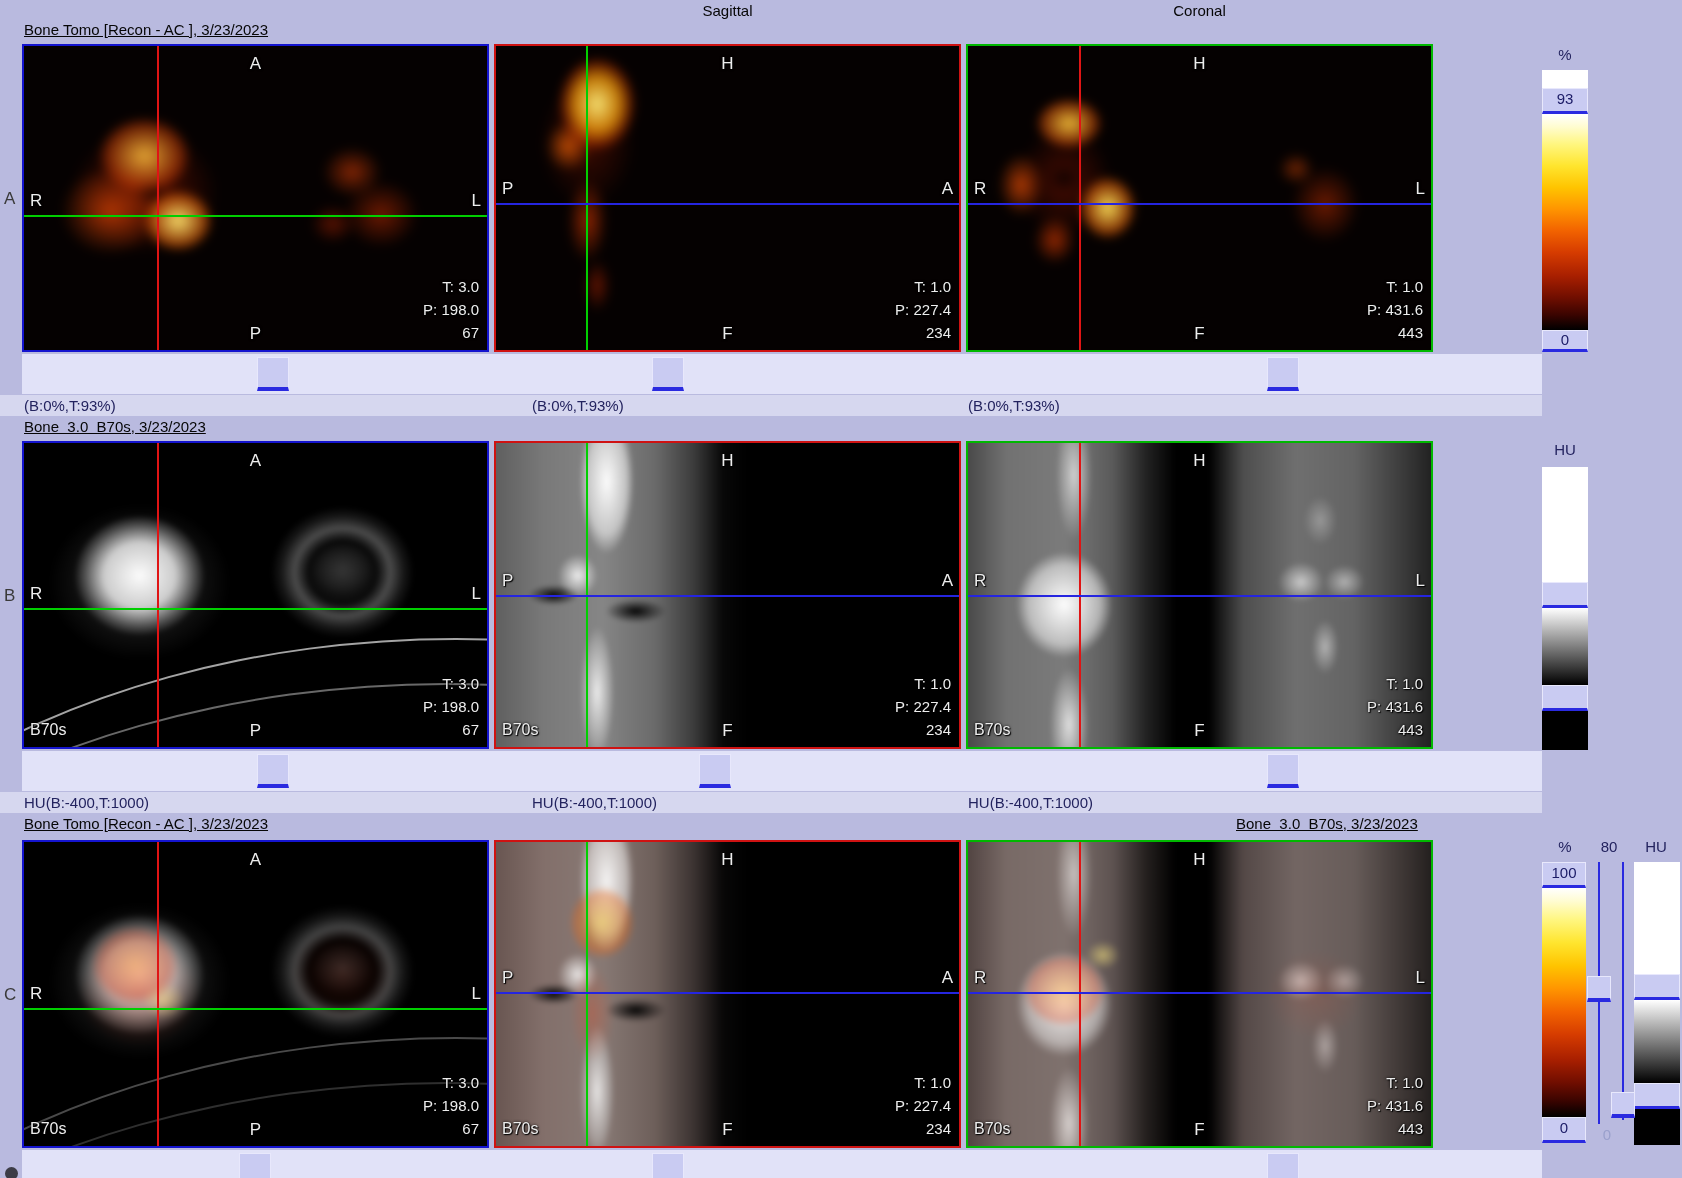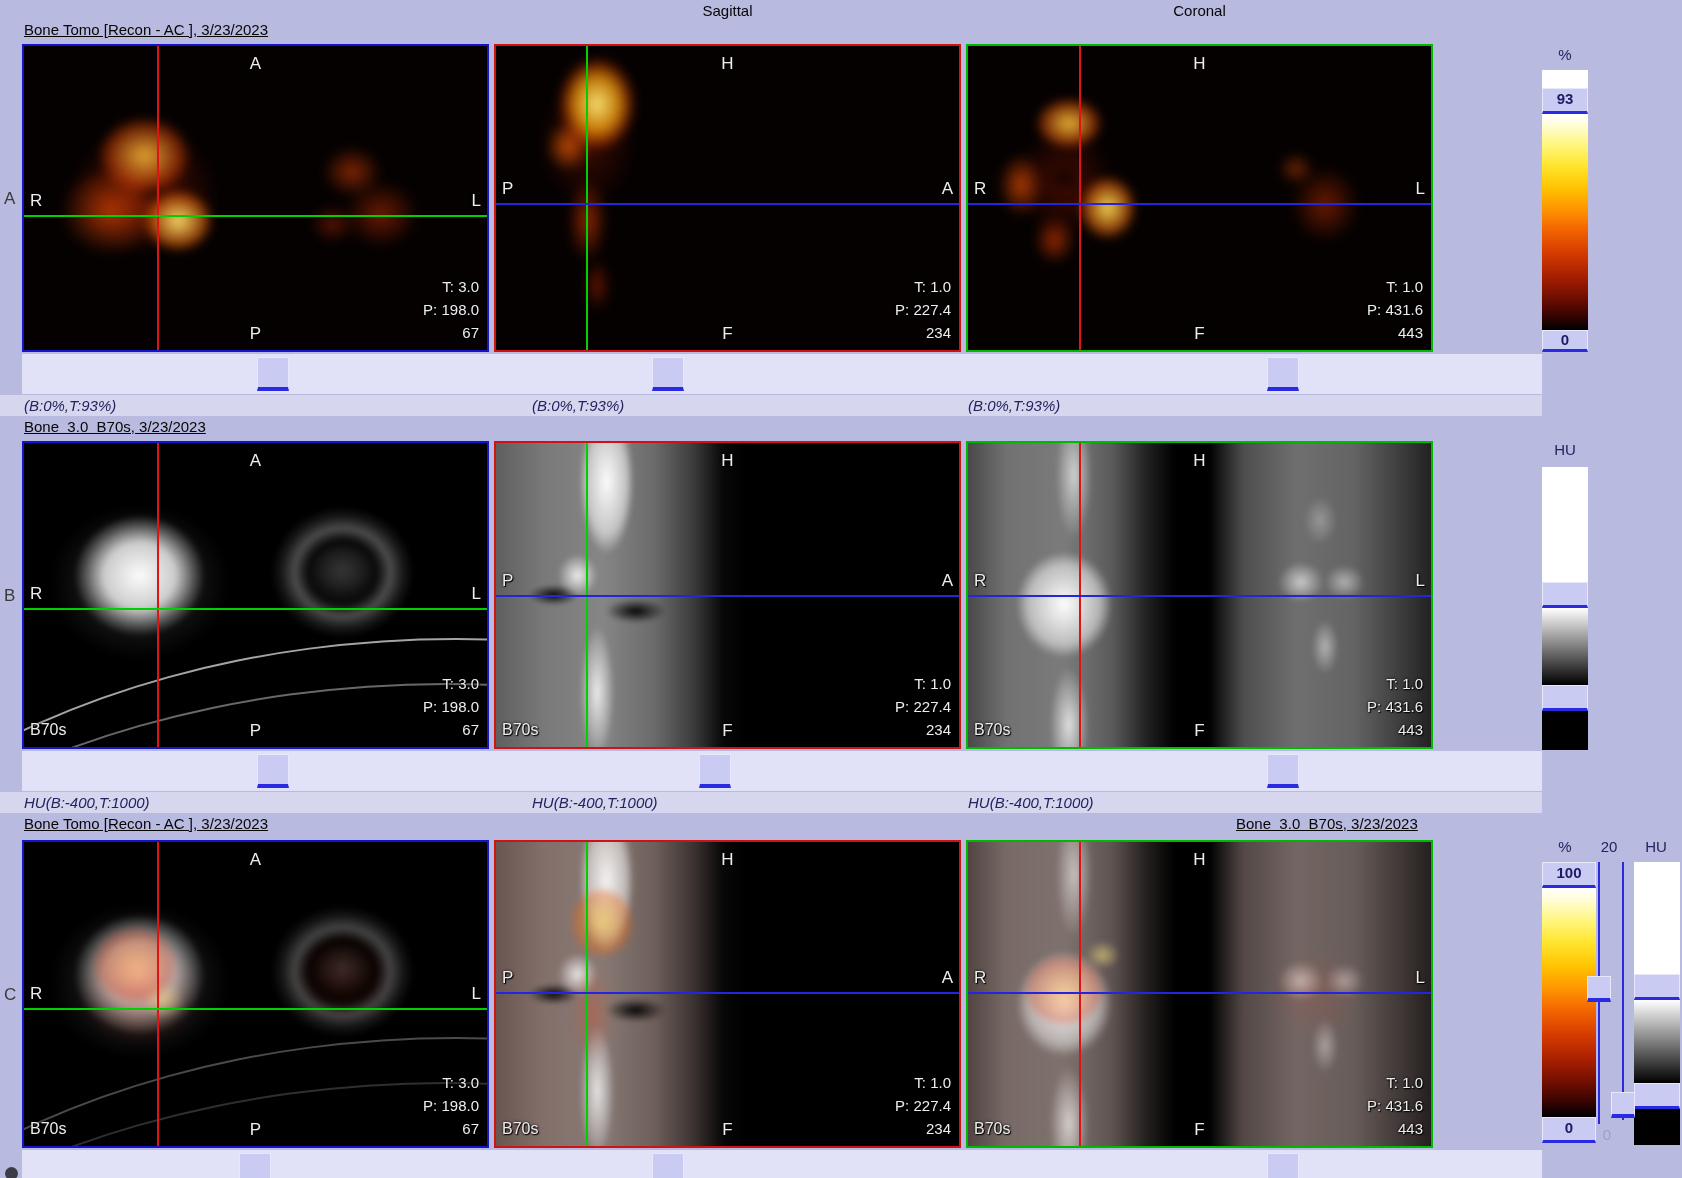--- a/index.html
+++ b/index.html
@@ -17,23 +17,23 @@
   .plbl{position:absolute;z-index:4;color:#ededed;font-size:17px;
         text-shadow:1px 1px 1px #000,0 0 3px #000;}
   .pcorner{position:absolute;left:6px;bottom:8px;z-index:4;color:#ededed;font-size:16px;
         text-shadow:1px 1px 1px #000,0 0 3px #000;}
   .pvals{position:absolute;right:8px;bottom:6px;z-index:4;text-align:right;color:#ededed;
         font-size:15px;line-height:23px;text-shadow:1px 1px 1px #000,0 0 3px #000;}
   .strip{position:absolute;background:#e1e2f8;z-index:1;}
   .shandle{position:absolute;top:3px;width:32px;height:34px;background:#c9cbf2;
         border:1px solid #e8e8fc;border-bottom:4px solid #2a2ae0;box-sizing:border-box;}
   .istrip{position:absolute;left:0;width:1542px;height:21px;background:#d6d7ef;}
-  .itext{position:absolute;top:2px;font-size:15px;color:#23235f;white-space:pre;font-style:italic;}
+  .itext{position:absolute;top:2px;font-size:15px;color:#23235f;white-space:pre;}
   .unit{position:absolute;font-size:15px;color:#23235f;text-align:center;white-space:pre;}
-  .cbar{position:absolute;font-weight:bold;}
+  .cbar{position:absolute;}
   .cbseg{position:absolute;left:0;width:100%;}
   .wht{background:#ffffff;}
   .blk{background:#000000;}
   .hot{background:linear-gradient(to bottom,#ffffff 0%,#fffccf 6%,#fff67f 14%,#ffe52e 24%,
        #ffc400 34%,#ff9500 44%,#f26300 54%,#d63c00 64%,#a81f00 75%,#700e00 85%,#3a0400 93%,#000 100%);}
   .gray{background:linear-gradient(to bottom,#ffffff 0%,#000000 100%);}
   .cbh{position:absolute;left:0;width:100%;background:#c9cbf2;border:1px solid #e8e8fc;
        border-bottom:3px solid #2a2ae0;box-sizing:border-box;text-align:center;
        font-size:15px;color:#1b1b66;line-height:20px;}
   .track{position:absolute;width:2px;background:#2a2ae0;}
@@ -148,24 +148,24 @@
   <div class="unit" style="left:1542px;top:441px;width:46px">HU</div>
   <div class="cbar" style="left:1542px;top:467px;width:46px;height:283px">
     <div class="cbseg wht" style="top:0;height:115px"></div>
     <div class="cbh" style="top:115px;height:26px"></div>
     <div class="cbseg gray" style="top:141px;height:77px"></div>
     <div class="cbh" style="top:218px;height:26px"></div>
     <div class="cbseg blk" style="top:244px;height:39px"></div>
   </div>
 
   <div class="unit" style="left:1542px;top:838px;width:46px">%</div>
-  <div class="unit" style="left:1586px;top:838px;width:46px">20</div>
+  <div class="unit" style="left:1586px;top:838px;width:46px">80</div>
   <div class="unit" style="left:1633px;top:838px;width:46px">HU</div>
 
-  <div class="cbar" style="left:1542px;top:862px;width:54px;height:281px">
+  <div class="cbar" style="left:1542px;top:862px;width:44px;height:281px">
     <div class="cbh" style="top:0;height:26px">100</div>
     <div class="cbseg hot" style="top:26px;height:229px"></div>
     <div class="cbh" style="top:255px;height:26px">0</div>
   </div>
 
   <div class="track" style="left:1598px;top:862px;height:262px"></div>
   <div class="track" style="left:1622px;top:862px;height:258px"></div>
   <div class="mhandle" style="left:1587px;top:976px"></div>
   <div class="mhandle" style="left:1611px;top:1092px"></div>
   <div class="unit" style="left:1595px;top:1126px;width:24px;color:#9aa0cc">0</div>

